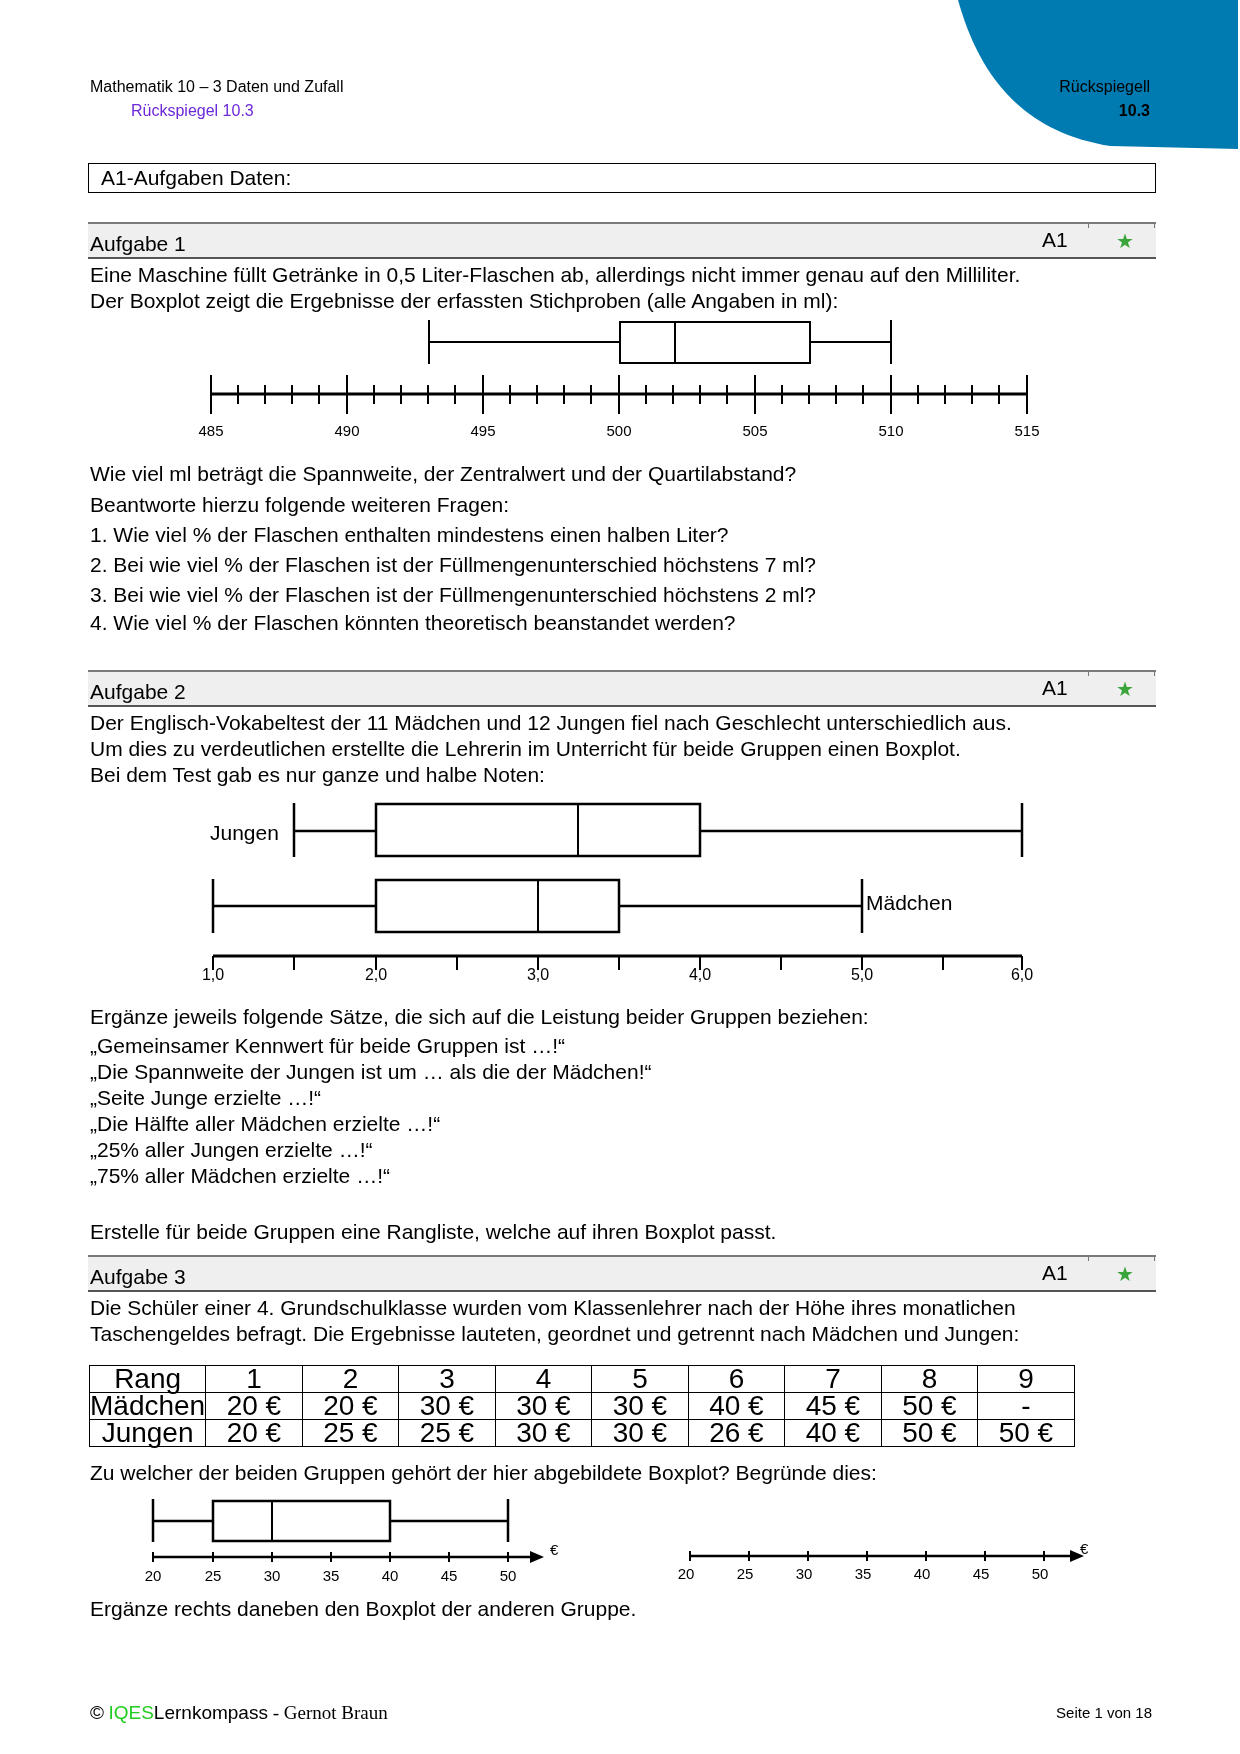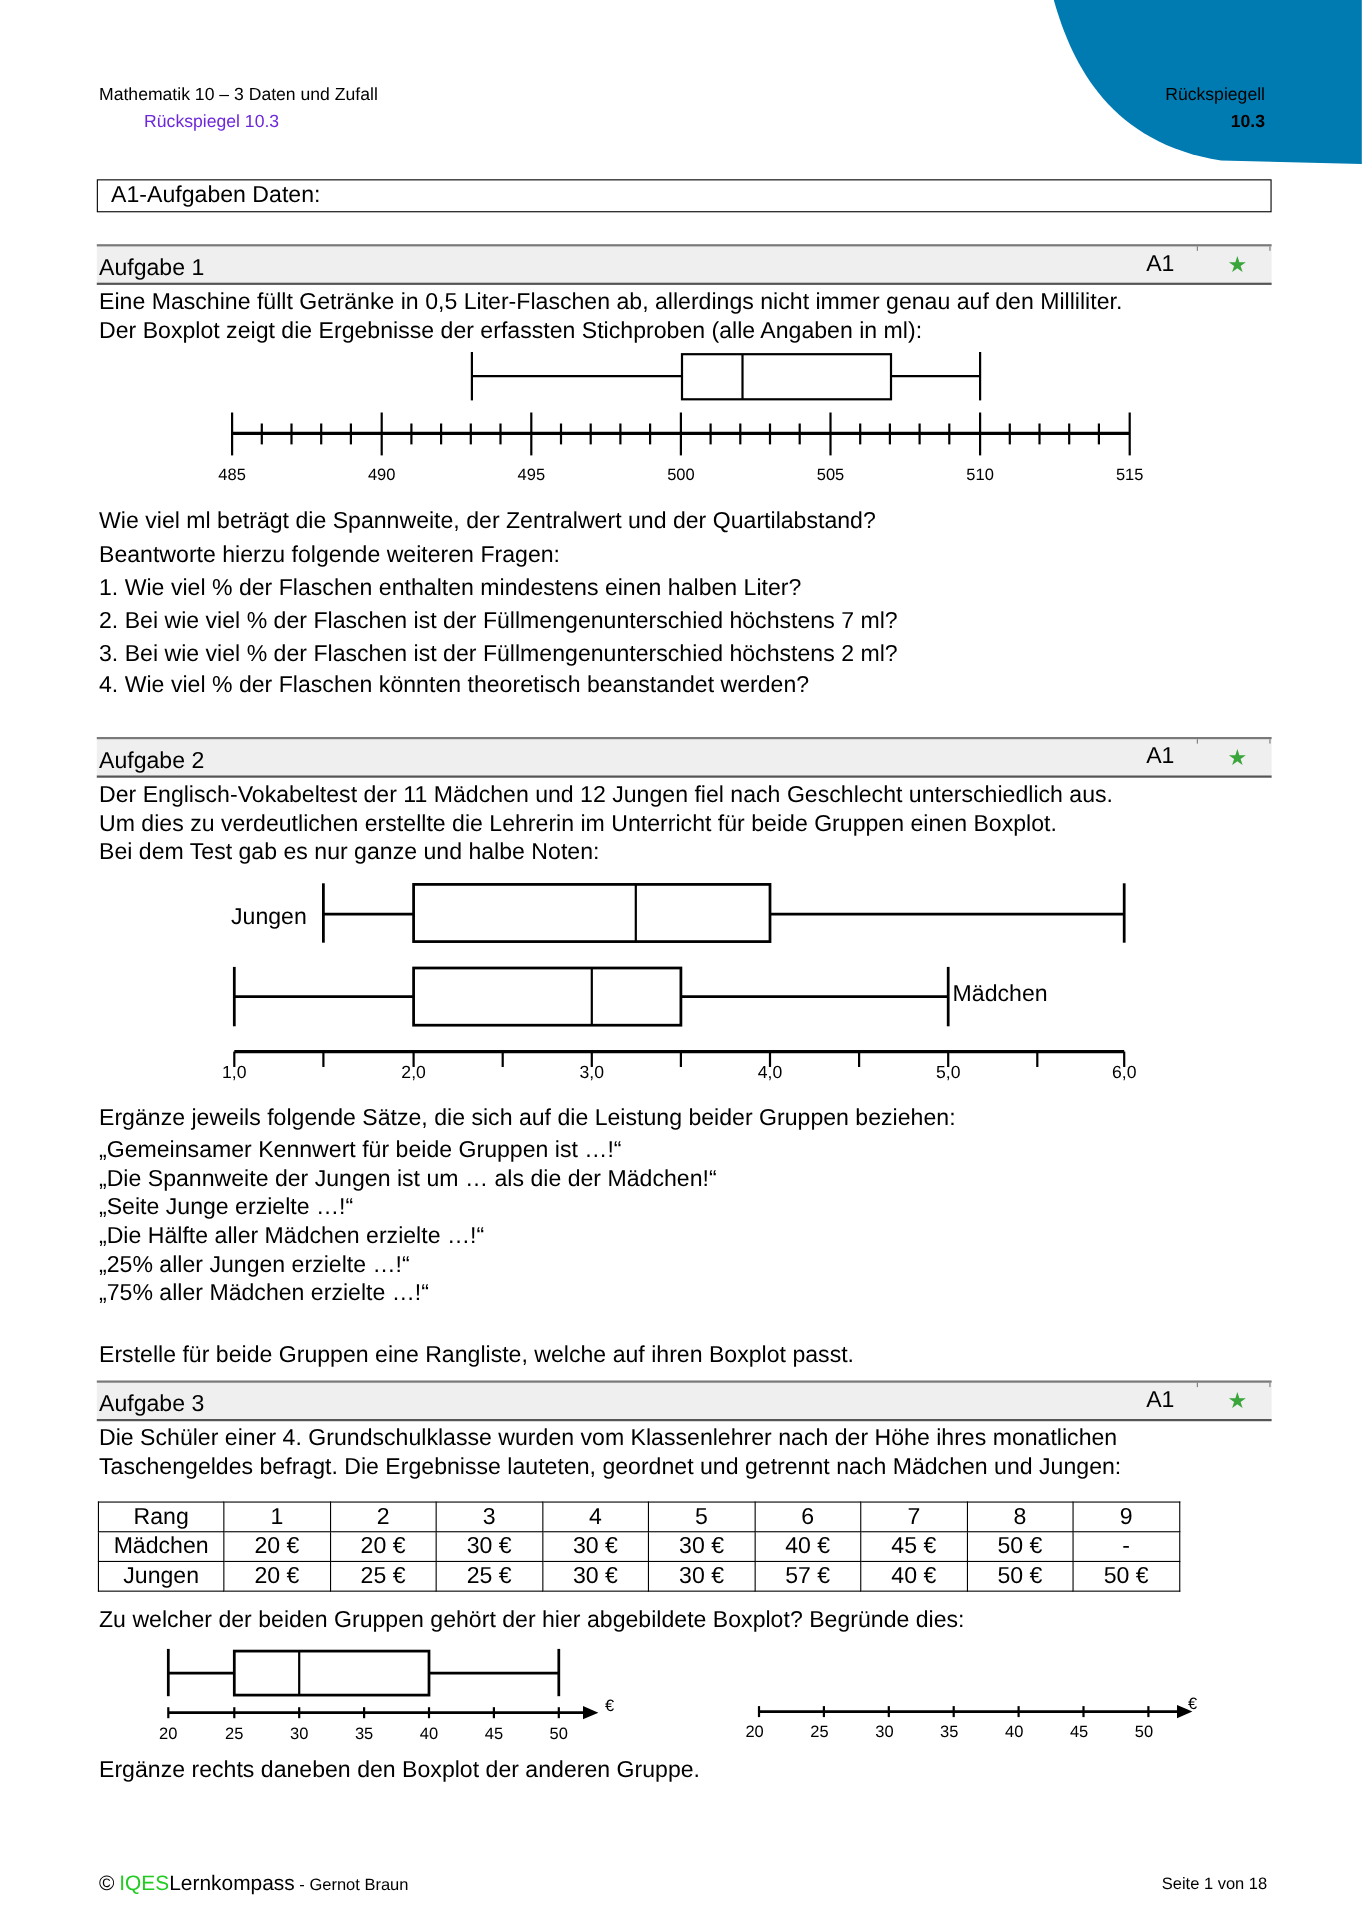--- a/index.html
+++ b/index.html
@@ -10,21 +10,21 @@
   .blue-shape { position: absolute; left: 0; top: 0; }
   .hdr-sub { color: #6d28d9; font-weight: normal; margin-left: 41px; }
   .section-box { position: absolute; left: 88px; width: 1068px; border: 1px solid #000; height: 30px; font-size: 21px; line-height: 28px; padding-left: 12px; }
   .task-bar { position: absolute; left: 88px; width: 1068px; height: 37px; background: #efefef; border-top: 2px solid #7a7a7a; border-bottom: 2px solid #555; font-size: 21px; line-height: 36px; }
   .task-bar .t { position: absolute; left: 2px; top: 2px; }
   .task-bar .lvl { position: absolute; left: 954px; top: -2px; }
   .task-bar .star { position: absolute; left: 1028px; top: -1px; color: #3aa53a; font-size: 20px; }
   .task-bar .sep1 { position: absolute; left: 1000px; top: 0; width: 1px; height: 4px; background: #777; }
   .task-bar .sep2 { position: absolute; left: 1066px; top: 0; width: 1px; height: 4px; background: #777; }
   .txt { position: absolute; left: 90px; font-size: 21px; line-height: 26px; white-space: nowrap; }
-  table.data { position: absolute; left: 89px; top: 1365px; border-collapse: collapse; font-size: 21px; }
+  table.data { position: absolute; left: 89px; top: 1365px; border-collapse: collapse; font-size: 28px; }
   table.data td { border: 1px solid #000; height: 27px; text-align: center; padding: 0; line-height: 24px; }
   table.data td.first { width: 114px; }
   table.data td.c { width: 96.5px; }
   svg text { font-family: "Liberation Sans", sans-serif; }
   .footer { position: absolute; top: 1703px; font-size: 16px; line-height: 20px; }
   .iqes { color: #22cc22; font-size: 19px; }
   .lk { font-size: 19px; }
 </style>
 </head>
 <body>
@@ -214,21 +214,21 @@
     <td class="c">50 €</td>
     <td class="c">-</td>
   </tr>
   <tr>
     <td class="first">Jungen</td>
     <td class="c">20 €</td>
     <td class="c">25 €</td>
     <td class="c">25 €</td>
     <td class="c">30 €</td>
     <td class="c">30 €</td>
-    <td class="c">57 €</td>
+    <td class="c">26 €</td>
     <td class="c">40 €</td>
     <td class="c">50 €</td>
     <td class="c">50 €</td>
   </tr>
 </tbody>
   </table>
 
 <div class="txt" style="top:1460px;">Zu welcher der beiden Gruppen gehört der hier abgebildete Boxplot? Begründe dies:</div>
 
 <svg class="abs" style="left:0;top:1490px;" width="1240" height="100">
@@ -283,15 +283,15 @@
     <text x="981" y="89">45</text>
     <text x="1040" y="89">50</text>
   </g>
   <text x="1080" y="64" font-size="15" fill="#000">€</text>
 </svg>
 
 <div class="txt" style="top:1596px;">Ergänze rechts daneben den Boxplot der anderen Gruppe.</div>
 
 <div class="footer" style="left:90px;">
   <span style="font-size:19px;">©</span>
-  <span class="iqes">IQES</span><span class="lk">Lernkompass</span><span style="font-size:15px;"> - Gernot Braun</span>
+  <span class="iqes">IQES</span><span class="lk">Lernkompass</span><span style="font-size:19px;font-family:Liberation Serif, serif;"> - Gernot Braun</span>
 </div>
 <div class="footer" style="right:88px;font-size:15px;">Seite 1 von 18</div>
 
 </body></html>

